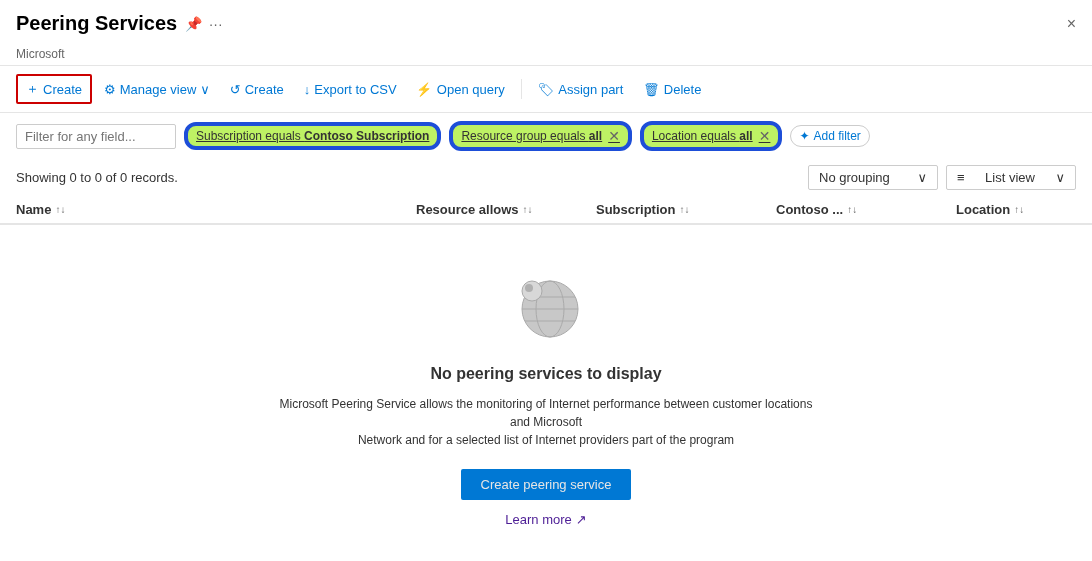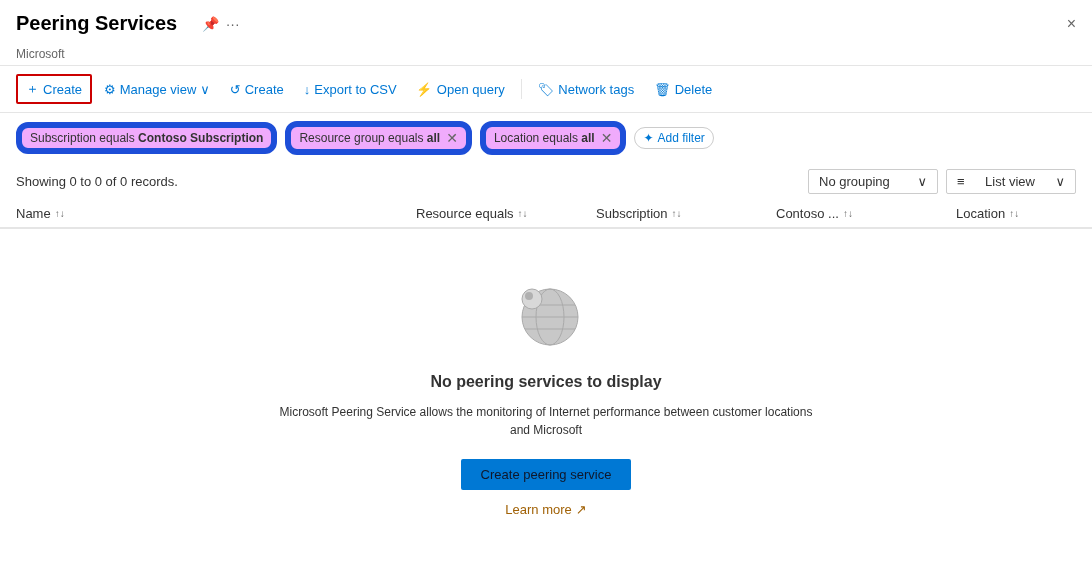--- a/index.html
+++ b/index.html
@@ -1,52 +1,52 @@
 <!DOCTYPE html>
 <html><head>
   <meta charset="utf-8">
   <style>
     * { box-sizing: border-box; margin: 0; padding: 0; }
     body { font-family: 'Segoe UI', Arial, sans-serif; font-size: 13px; background: #fff; color: #333; width: 1092px; height: 561px; overflow: hidden; }
     
     .header { padding: 12px 16px 4px; border-bottom: 1px solid #e5e5e5; }
-    .title-row { display: flex; align-items: center; gap: 25px; }
+    .title-row { display: flex; align-items: center; gap: 8px; }
     .page-title { font-size: 20px; font-weight: 600; color: #000; }
     .title-icons { display: flex; gap: 6px; color: #666; }
     .title-icon { cursor: pointer; font-size: 14px; color: #666; }
     .subtitle { font-size: 12px; color: #666; margin-top: 12px; }
     .close-btn { margin-left: auto; font-size: 16px; color: #666; cursor: pointer; background: none; border: none; }
     
     .toolbar { display: flex; align-items: center; gap: 4px; padding: 8px 16px; border-bottom: 1px solid #e5e5e5; flex-wrap: wrap; }
     .toolbar-btn { display: flex; align-items: center; gap: 4px; padding: 4px 8px; border: none; background: none; cursor: pointer; color: #0078d4; font-size: 13px; border-radius: 2px; }
     .toolbar-btn.create-btn { border: 2px solid #cc0000; color: #0078d4; }
     .toolbar-separator { width: 1px; height: 20px; background: #e5e5e5; margin: 0 4px; }
     
     .filter-bar { display: flex; align-items: center; gap: 8px; padding: 8px 16px; flex-wrap: wrap; }
     .filter-input { border: 1px solid #ccc; border-radius: 2px; padding: 4px 8px; font-size: 13px; color: #666; width: 160px; }
-    .filter-tag { display: flex; align-items: center; gap: 4px; padding: 3px 8px; background: #f0abfc; border: 6px solid #1d4ed8; border-radius: 12px; font-size: 12px; color: #333; }
+    .filter-tag { display: flex; align-items: center; gap: 4px; padding: 3px 8px; background: #bef264; border: 4px solid #1d4ed8; border-radius: 12px; font-size: 12px; color: #333; text-decoration: underline; }
     .filter-tag .close { cursor: pointer; color: #666; font-size: 14px; margin-left: 2px; }
     .add-filter-btn { display: flex; align-items: center; gap: 4px; padding: 3px 8px; border: 1px solid #ccc; border-radius: 12px; background: none; cursor: pointer; color: #0078d4; font-size: 12px; }
     
     .stats-bar { display: flex; align-items: center; justify-content: space-between; padding: 6px 16px; }
     .stats-text { font-size: 13px; color: #333; text-align: center; }
     .view-controls { display: flex; align-items: center; gap: 8px; }
     .view-dropdown { display: flex; align-items: center; gap: 4px; padding: 4px 10px; border: 1px solid #ccc; border-radius: 2px; background: #fff; cursor: pointer; font-size: 13px; min-width: 130px; justify-content: space-between; }
     
     .table-header { display: grid; grid-template-columns: 1fr 180px 180px 180px 120px; padding: 6px 16px; border-bottom: 2px solid #e5e5e5; background: #fff; }
-    .col-header { display: flex; align-items: center; gap: 4px; font-size: 13px; font-weight: 400; color: #333; cursor: pointer; }
+    .col-header { display: flex; align-items: center; gap: 4px; font-size: 13px; font-weight: 700; color: #333; cursor: pointer; }
     .sort-icon { font-size: 10px; color: #666; }
     
     .empty-state { display: flex; flex-direction: column; align-items: center; justify-content: center; padding: 40px 20px; flex: 1; }
     .globe-icon { width: 80px; height: 80px; margin-bottom: 20px; }
     .empty-title { font-size: 16px; font-weight: 600; color: #333; margin-bottom: 12px; }
     .empty-desc { font-size: 12px; color: #0078d4; text-align: center; max-width: 550px; line-height: 1.5; margin-bottom: 20px; }
     .empty-desc span { color: #333; }
-    .create-peering-btn { padding: 8px 20px; background: #0078d4; color: #0f172a; border: none; border-radius: 2px; cursor: pointer; font-size: 13px; margin-bottom: 12px; }
-    .learn-more { display: flex; align-items: center; gap: 4px; color: #a16207; font-size: 13px; cursor: pointer; text-decoration: none; }
+    .create-peering-btn { padding: 8px 20px; background: #0078d4; color: #e5e5e5; border: none; border-radius: 2px; cursor: pointer; font-size: 13px; margin-bottom: 12px; }
+    .learn-more { display: flex; align-items: center; gap: 4px; color: #4c1d95; font-size: 13px; cursor: pointer; text-decoration: none; }
     
     .main-content { display: flex; flex-direction: column; height: calc(561px - 0px); }
   </style>
 </head>
 <body>
 
 <div class="main-content">
 
   <div class="header">
     <div class="title-row">
@@ -78,29 +78,30 @@
       <span>↓</span>
       <span>Export to CSV</span>
     </button>
     <button class="toolbar-btn">
       <span>⚡</span>
       <span>Open query</span>
     </button>
     <div class="toolbar-separator"></div>
     <button class="toolbar-btn">
       <span>🏷</span>
-      <span>Network tags</span>
+      <span>Assign part</span>
     </button>
     <button class="toolbar-btn">
       <span>🗑</span>
       <span>Delete</span>
     </button>
   </div>
 
   <div class="filter-bar">
+    <input class="filter-input" type="text" placeholder="Filter for any field..." style="">
 
     <div class="filter-tag">
       <span>Subscription equals <strong>Contoso Subscription</strong></span>
     </div>
 
     <div class="filter-tag">
       <span>Resource group equals <strong>all</strong></span>
       <span class="close">✕</span>
     </div>
 
@@ -129,21 +130,21 @@
       </div>
     </div>
   </div>
 
   <div class="table-header">
     <div class="col-header">
       <span>Name</span>
       <span class="sort-icon">↑↓</span>
     </div>
     <div class="col-header">
-      <span>Resource equals</span>
+      <span>Resource allows</span>
       <span class="sort-icon">↑↓</span>
     </div>
     <div class="col-header">
       <span>Subscription</span>
       <span class="sort-icon">↑↓</span>
     </div>
     <div class="col-header">
       <span>Contoso ...</span>
       <span class="sort-icon">↑↓</span>
     </div>
@@ -162,20 +163,21 @@
       <line x1="19" y1="32" x2="69" y2="32" stroke="#aaa" stroke-width="1"></line>
       <line x1="19" y1="56" x2="69" y2="56" stroke="#aaa" stroke-width="1"></line>
       <circle cx="26" cy="26" r="10" fill="#d8d8d8" stroke="#aaa" stroke-width="1"></circle>
       <circle cx="23" cy="23" r="4" fill="#b0b0b0"></circle>
     </svg>
 
     <div class="empty-title">No peering services to display</div>
 
     <div class="empty-desc">
       <span>Microsoft Peering Service allows the monitoring of Internet performance between customer locations and Microsoft</span><br>
+      <span>Network and for a selected list of Internet providers part of the program</span>
     </div>
 
     <button class="create-peering-btn">Create peering service</button>
 
     <a class="learn-more">
       <span>Learn more</span>
       <span>↗</span>
     </a>
   </div>
 </div>

